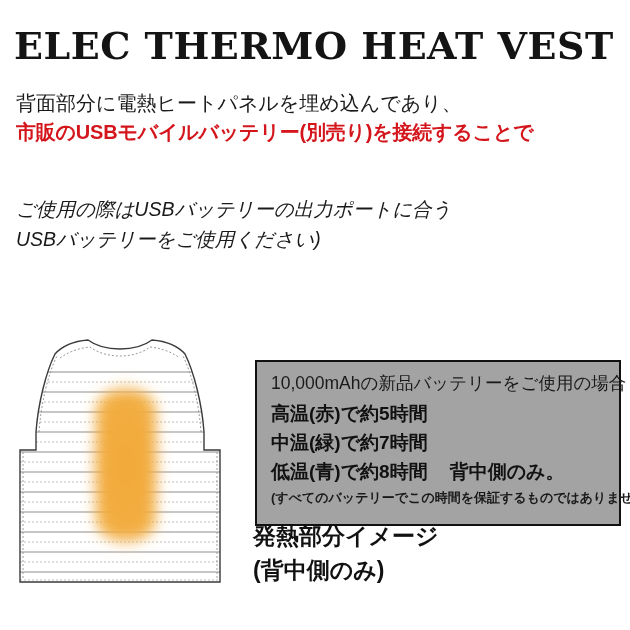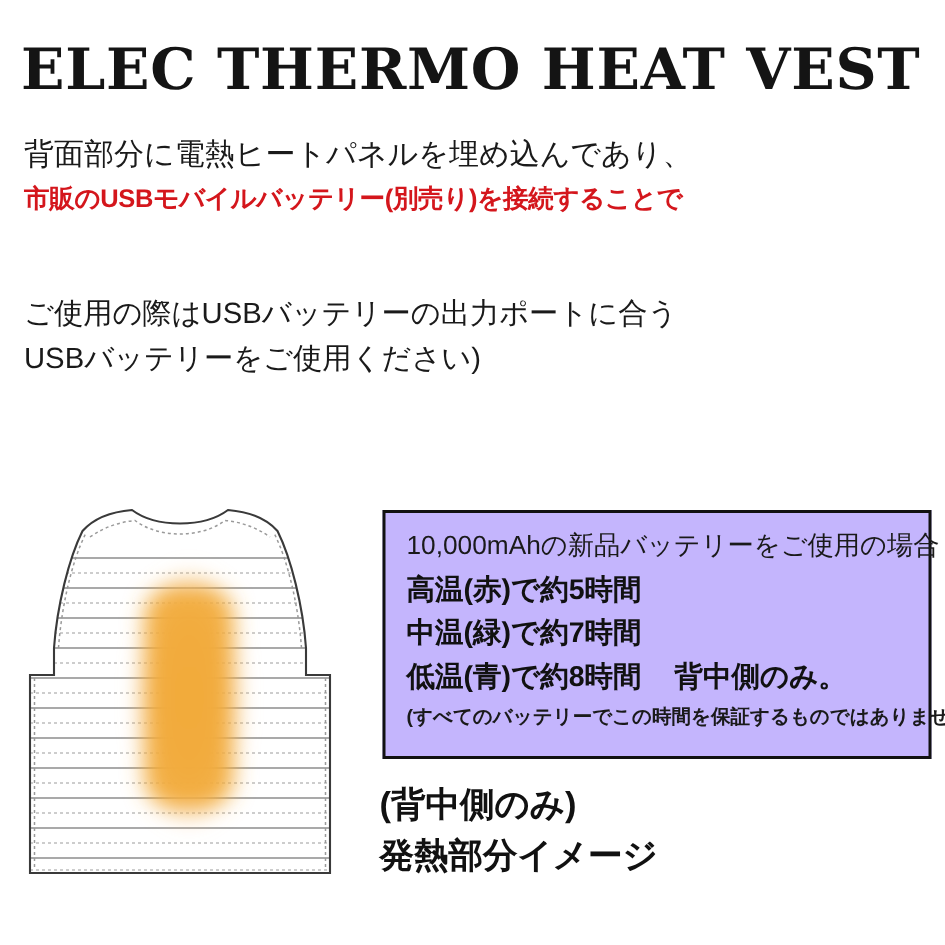--- a/index.html
+++ b/index.html
@@ -37,53 +37,54 @@
   }
   .intro .ln {
     font-size:20px;
     line-height:30px;
     color:#1a1a1a;
     white-space:nowrap;
   }
   .intro .ln.red {
     color:#D4161C;
     font-weight:700;
-    font-size:17px;
+    font-size:20px;
     line-height:29px;
     letter-spacing:-0.2px;
   }
 
   
   .usage {
     position:absolute;
     left:16px; top:194px;
     width:600px;
+    font-style:italic;
   }
   .usage .ln {
     font-size:19.5px;
     line-height:30px;
     color:#1a1a1a;
     white-space:nowrap;
   }
 
   
   .vest-wrap {
     position:absolute;
     left:8px; top:332px;
     width:236px; height:262px;
   }
   .vest-wrap svg { display:block; width:236px; height:262px; }
 
   
   .batt-box {
     position:absolute;
-    left:255px; top:340px;
+    left:255px; top:360px;
     width:366px; height:166px;
     border:2.5px solid #111111;
-    background:#c4b5fd;
+    background:#a3a3a3;
     padding:9px 12px 0 14px;
   }
   .batt-box .head {
     font-size:17.5px;
     line-height:25px;
     color:#1a1a1a;
     white-space:nowrap;
     margin-bottom:3px;
   }
   .batt-box .row {
@@ -240,17 +241,17 @@
     <div class="row">
       <span>中温(緑)で約7時間</span>
     </div>
     <div class="row">
       <span>低温(青)で約8時間</span><span class="tail">背中側のみ。</span>
     </div>
     <div class="note">(すべてのバッテリーでこの時間を保証するものではありません)</div>
   </div>
 
   <div class="caption">
+    <div class="ln">発熱部分イメージ</div>
     <div class="ln">(背中側のみ)</div>
-    <div class="ln">発熱部分イメージ</div>
   </div>
 
 </div>
 
 </body></html>

